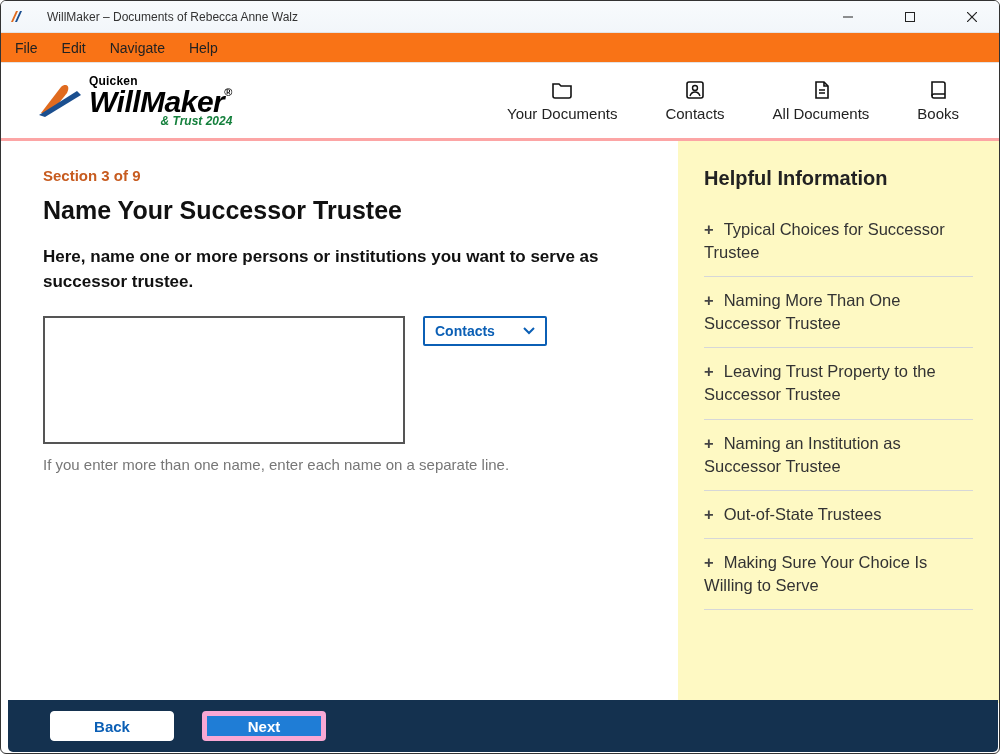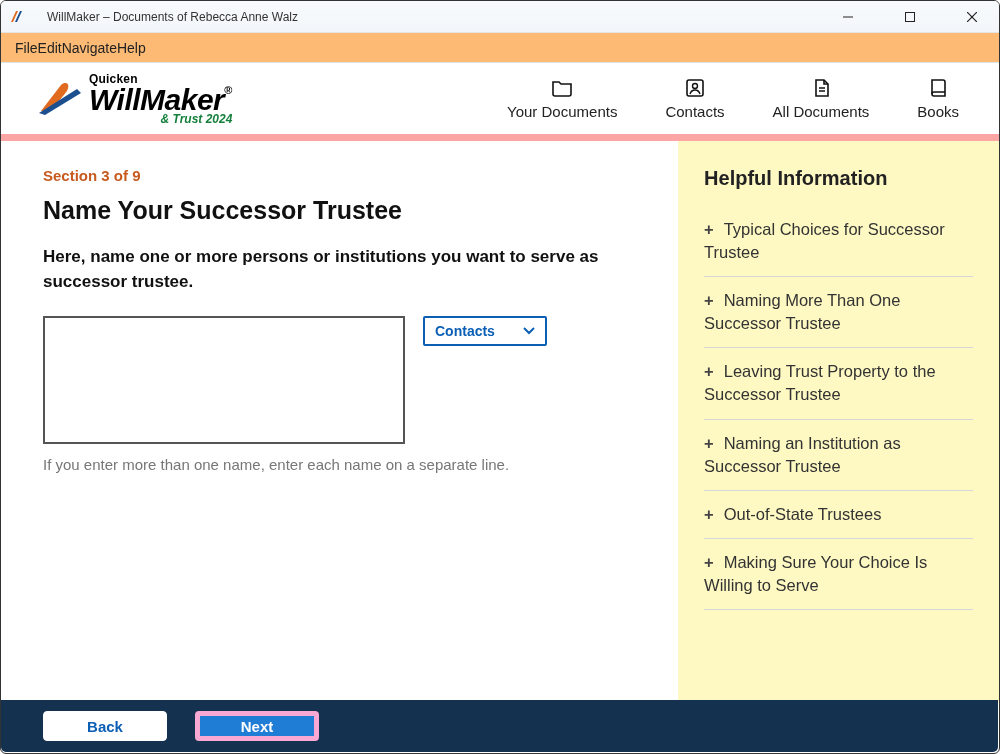--- a/index.html
+++ b/index.html
@@ -6,25 +6,25 @@
 body { font-family: "Segoe UI", Arial, sans-serif; background: #fff; width: 1000px; height: 754px; overflow: hidden; border: 1px solid #333; border-radius: 6px; position: relative; }
 
 
 .titlebar { height: 32px; display: flex; align-items: center; background: linear-gradient(#f8fbfd,#f2f6fa); border-bottom: 1px solid #e3e3e3; padding: 0 4px 0 8px; gap: 16px; }
 .titlebar .app-icon { width: 16px; height: 16px; margin-right: 6px; display:inline-flex; align-items:center; justify-content:center;}
 .titlebar .title-text { font-size: 12px; color: #333; flex: 0 0 auto; }
 .titlebar .spacer { flex: 1; }
 .titlebar .win-btn { width: 46px; height: 32px; display: flex; align-items:center; justify-content:center; font-size: 12px; color:#222; cursor:pointer;}
 
 
-.menubar { height: 30px; display: flex; align-items: center; padding: 0 14px; background:#fdba74; font-size: 14px; color:#222; border-bottom: 1px solid #e3e3e3;}
+.menubar { height: 30px; display: flex; align-items: center; padding: 0 14px; gap: 24px; background:#f97316; font-size: 14px; color:#222; border-bottom: 1px solid #e3e3e3;}
 .menubar .menu-item { cursor: pointer; }
 
 
-.header { height: 78px; display:flex; align-items:center; padding: 0 40px 0 36px; border-bottom:7px solid #fca5a5; background:#fff; }
+.header { height: 78px; display:flex; align-items:center; padding: 0 40px 0 36px; border-bottom:3px solid #fca5a5; background:#fff; }
 .logo { display:flex; align-items:center; gap:6px; }
 .logo-text-wrap { line-height:1; }
 .logo-quicken { font-size:12px; font-weight:700; color:#000; letter-spacing:0.2px; }
 .logo-will { font-size:30px; font-weight:900; font-style:italic; color:#000000; letter-spacing:-0.5px; display:inline-block;}
 .logo-reg { font-size:11px; vertical-align: top; font-style:normal; font-weight:700;}
 .logo-trust { font-size:12px; font-weight:800; font-style:italic; color:#15803d; text-align:right; margin-top:-2px;}
 .header .spacer { flex:1; }
 .header-btn { display:flex; flex-direction:column; align-items:center; gap:4px; margin-left:48px; cursor:pointer; color:#222; font-size:15px; font-weight:500;}
 .header-btn .hicon { width:22px; height:22px; display:flex; align-items:center; justify-content:center; }
 
@@ -41,21 +41,21 @@
 .input-row { display:flex; gap:18px; align-items:flex-start; }
 .trustee-textarea { width:362px; height:128px; border:2px solid #555; resize:none; padding:6px 8px; font-family:inherit; font-size:15px; outline:none;}
 .contacts-dd { width:124px; height:30px; border:2px solid #0b5fb5; color:#0b5fb5; background:#fff; display:flex; align-items:center; justify-content:space-between; padding:0 10px; font-size:14px; font-weight:600; cursor:pointer; border-radius:2px;}
 .hint-text { font-size:15px; color:#777; margin-top:12px; }
 
 .help-title { font-size:20px; font-weight:700; color:#222; margin-bottom:16px;}
 .help-item { border-bottom:1px solid #d6d7d8; padding:12px 0; font-size:16.5px; color:#333; font-weight:500; line-height:1.4; cursor:pointer;}
 .help-item .plus { color:#444; margin-right:10px; font-weight:700;}
 
 
-.footer { position:absolute; left:0; right:1px; bottom:1px; height:52px; background:#14314f; display:flex; align-items:center; padding:0 30px 0 42px; border-radius:0 0 5px 5px;}
+.footer { position:absolute; left:7px; right:1px; bottom:1px; height:52px; background:#14314f; display:flex; align-items:center; padding:0 30px 0 42px; border-radius:0 0 5px 5px;}
 .fbtn { width:124px; height:30px; border-radius:4px; font-size:15px; font-weight:600; display:flex; align-items:center; justify-content:center; cursor:pointer; margin-right:28px;}
 .fbtn.back { background:#fff; color:#0b5fb5; border:1px solid #fff;}
 .fbtn.next { background:#1f7dd6; color:#fff; border:5px solid #f9a8d4;}
 .footer .spacer { flex:1; }
 .footer-doc { color:#fff; font-size:18px; font-weight:500;}
 
 svg { display:block; }
 </style>
 </head>
 <body>

